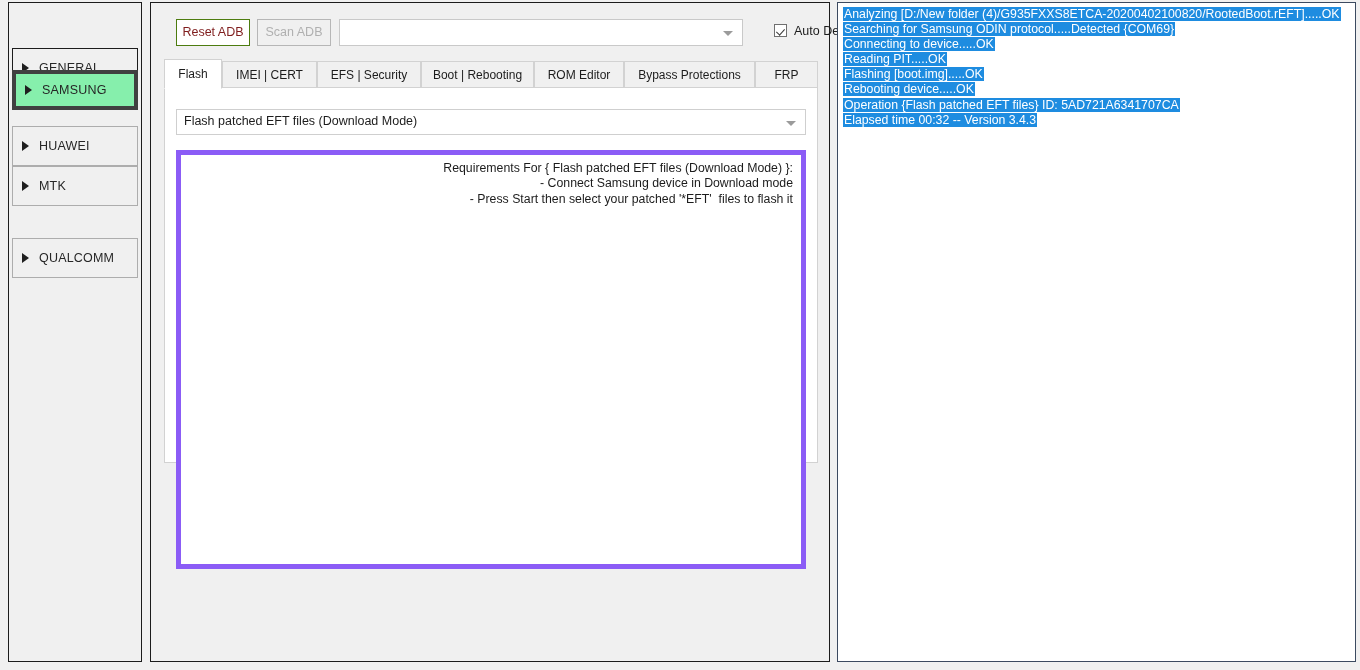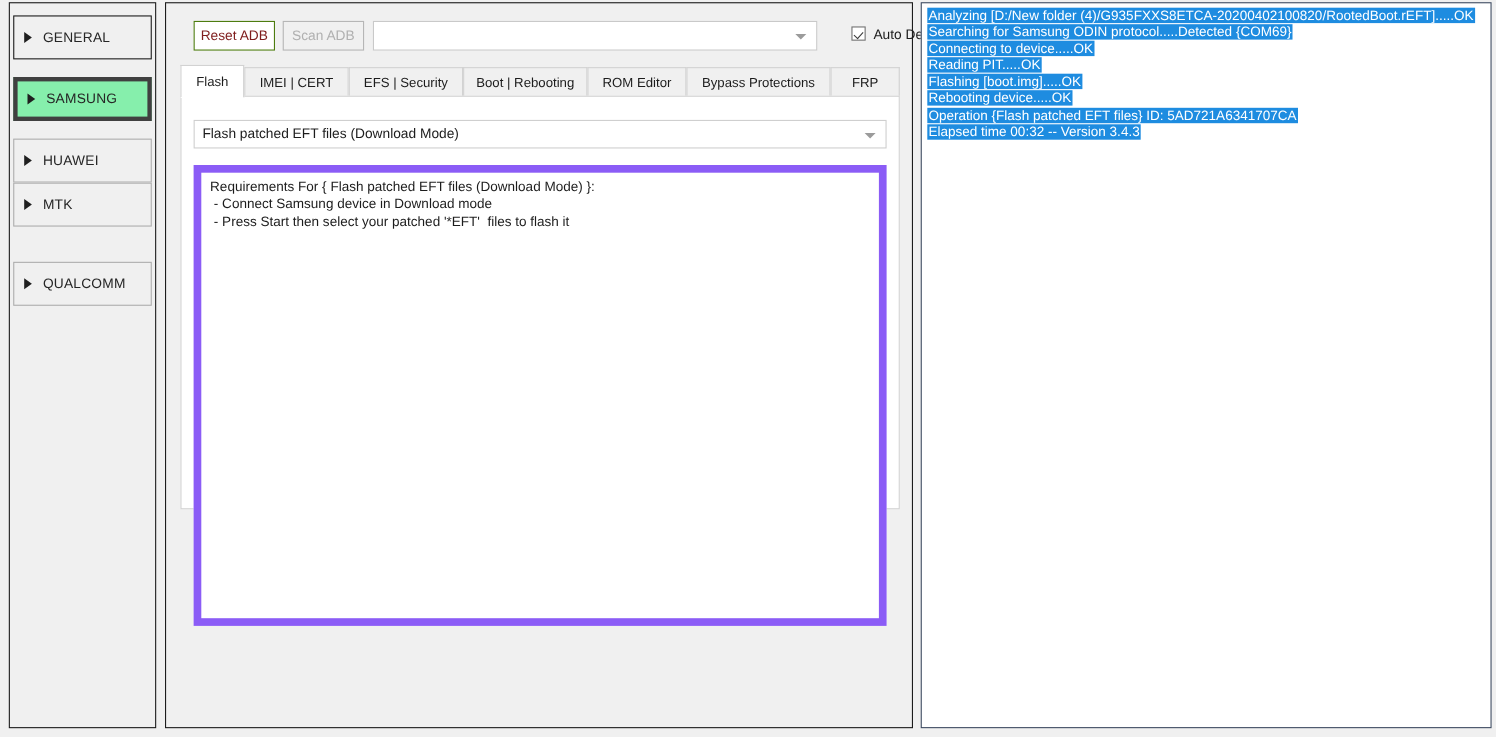--- a/index.html
+++ b/index.html
@@ -35,20 +35,21 @@
     background: #f0f0f0;
     border: 1px solid #adadad;
     display: flex;
     align-items: center;
     cursor: default;
     font-size: 12.5px;
     color: #262626;
   }
   .sidebar-item.focused {
     border: 1px solid #1c1c1c;
+    margin-top: 34px;
   }
   .sidebar-item.selected {
     background: #86efac;
     border: 4px solid #404040;
   }
   .sidebar-item .tri {
     width: 0;
     height: 0;
     border-left: 7px solid #1f1f1f;
     border-top: 5.5px solid transparent;
@@ -202,20 +203,21 @@
   
   #tab-content {
     position: absolute;
     left: 13px;
     top: 84px;
     width: 654px;
     height: 376px;
     box-sizing: border-box;
     background: #ffffff;
     border: 1px solid #d2d2d2;
+    text-align: right;
   }
   #operation-combo {
     position: absolute;
     left: 11px;
     top: 21px;
     width: 630px;
     height: 26px;
     box-sizing: border-box;
     background: #ffffff;
     border: 1px solid #cfcfcf;
@@ -228,21 +230,21 @@
     color: #1c1c1c;
   }
   #requirements-box {
     position: absolute;
     left: 11px;
     top: 62px;
     width: 630px;
     height: 419px;
     box-sizing: border-box;
     background: #ffffff;
-    border: 7px solid #8b5cf6;
+    border: 5px solid #8b5cf6;
     padding: 6px 8px;
     overflow: hidden;
   }
   #requirements-box .req-line {
     font-size: 12.3px;
     color: #1c1c1c;
     line-height: 15.4px;
     white-space: pre;
   }
 

